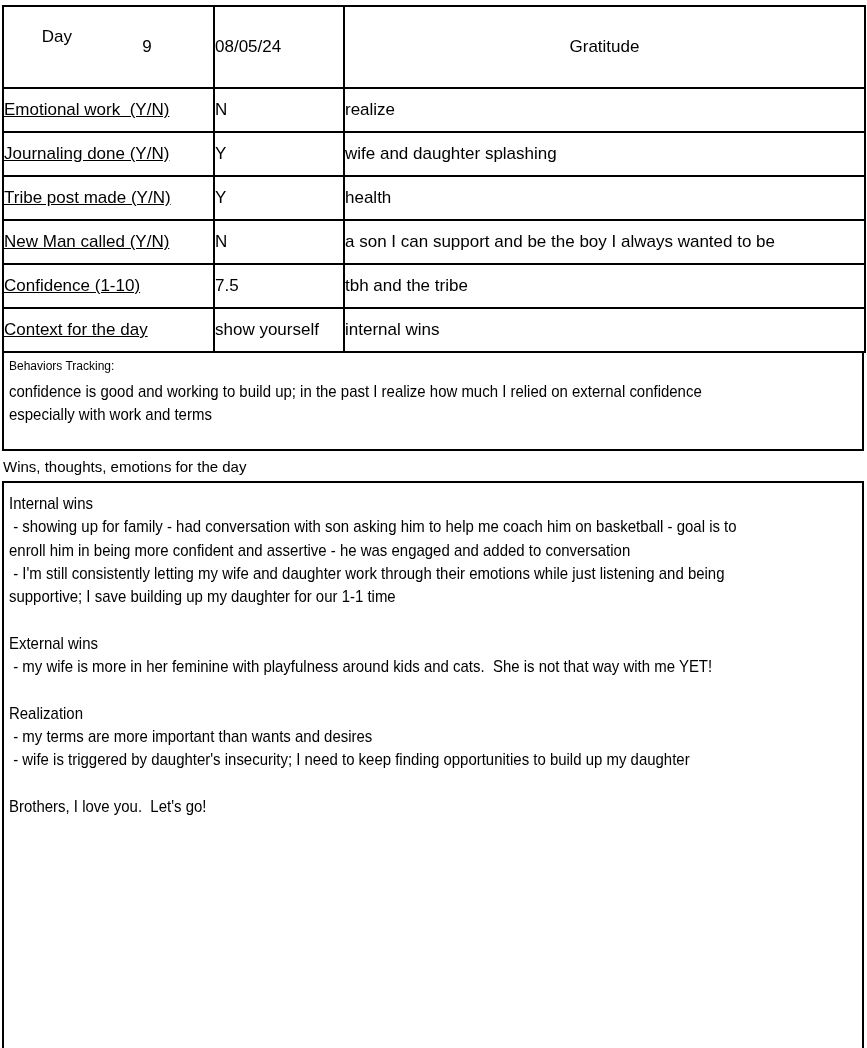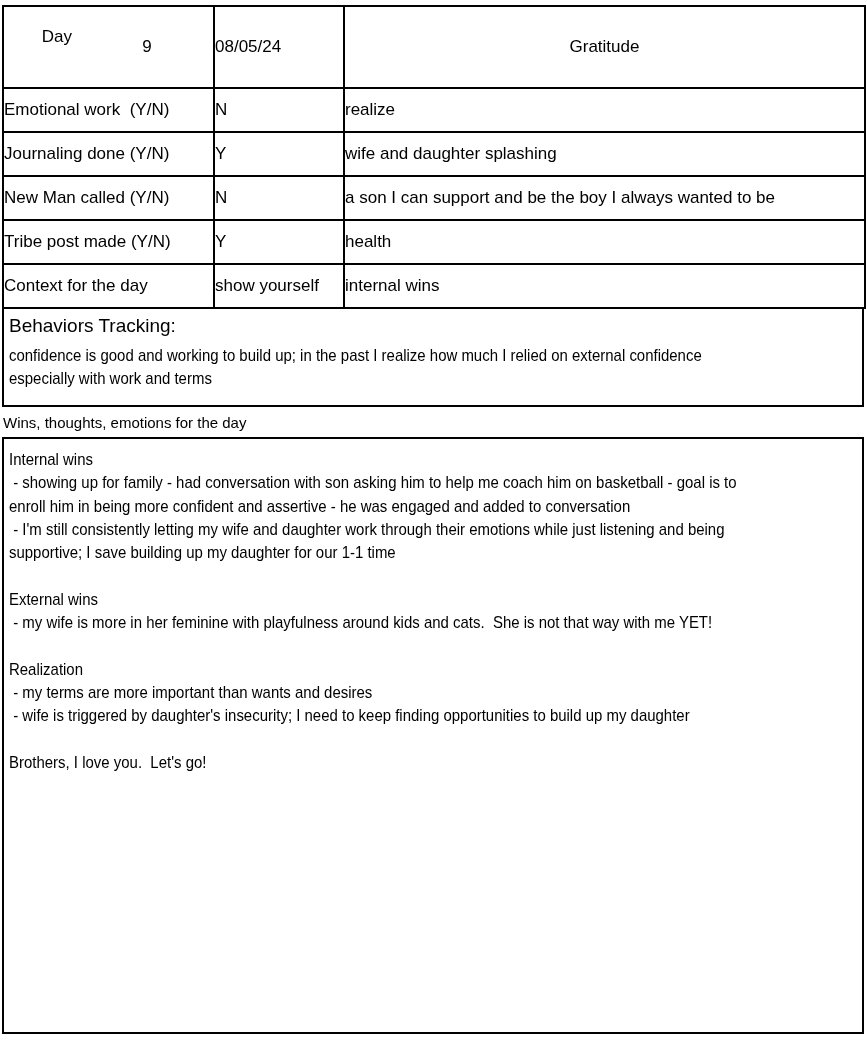--- a/index.html
+++ b/index.html
@@ -26,21 +26,21 @@
   table.grid td {
     border: 2px solid #000000;
     font-size: 17px;
     padding: 0;
     white-space: pre;
     overflow: hidden;
     vertical-align: middle;
   }
   table.grid tr { height: 44px; }
   table.grid tr.row-first { height: 42px; }
-  td.cell-label { padding-left: 5px; }
+  td.cell-label { padding-left: 5px; text-decoration: underline; }
   td.cell-center { text-align: left; }
   td.cell-grat { padding-left: 4px; }
   td.cell-day { position: relative; padding-left: 5px; }
   .day-num {
     position: absolute;
     left: 128px;
     top: 50%;
     transform: translateY(-50%);
     width: 30px;
     text-align: center;
@@ -54,21 +54,21 @@
   .behaviors-box {
     box-sizing: border-box;
     width: 862px;
     margin: -2px 0 0 2px;
     border: 2px solid #000000;
     height: 100px;
     padding: 4px 5px 0 5px;
     overflow: hidden;
   }
   .behaviors-title {
-    font-size: 19px;
+    font-size: 12px;
     margin: 2px 0 7px 0;
   }
   
   .cond {
     transform: scaleX(0.88);
     transform-origin: 0 0;
     width: 113%;
   }
   .textline {
     font-size: 17px;
@@ -116,28 +116,33 @@
       <td class="cell-label">Emotional work  (Y/N)</td>
       <td class="cell-center">N</td>
       <td class="cell-grat">realize</td>
     </tr>
     <tr>
       <td class="cell-label">Journaling done (Y/N)</td>
       <td class="cell-center">Y</td>
       <td class="cell-grat">wife and daughter splashing</td>
     </tr>
     <tr>
+      <td class="cell-label">Tribe post made (Y/N)</td>
+      <td class="cell-center">Y</td>
+      <td class="cell-grat">health</td>
+    </tr>
+    <tr>
       <td class="cell-label">New Man called (Y/N)</td>
       <td class="cell-center">N</td>
       <td class="cell-grat">a son I can support and be the boy I always wanted to be</td>
     </tr>
     <tr>
-      <td class="cell-label">Tribe post made (Y/N)</td>
-      <td class="cell-center">Y</td>
-      <td class="cell-grat">health</td>
+      <td class="cell-label">Confidence (1-10)</td>
+      <td class="cell-center">7.5</td>
+      <td class="cell-grat">tbh and the tribe</td>
     </tr>
     <tr>
       <td class="cell-label">Context for the day</td>
       <td class="cell-center">show yourself</td>
       <td class="cell-grat">internal wins</td>
     </tr>
   </tbody>
     </table>
 
   <div class="behaviors-box">

